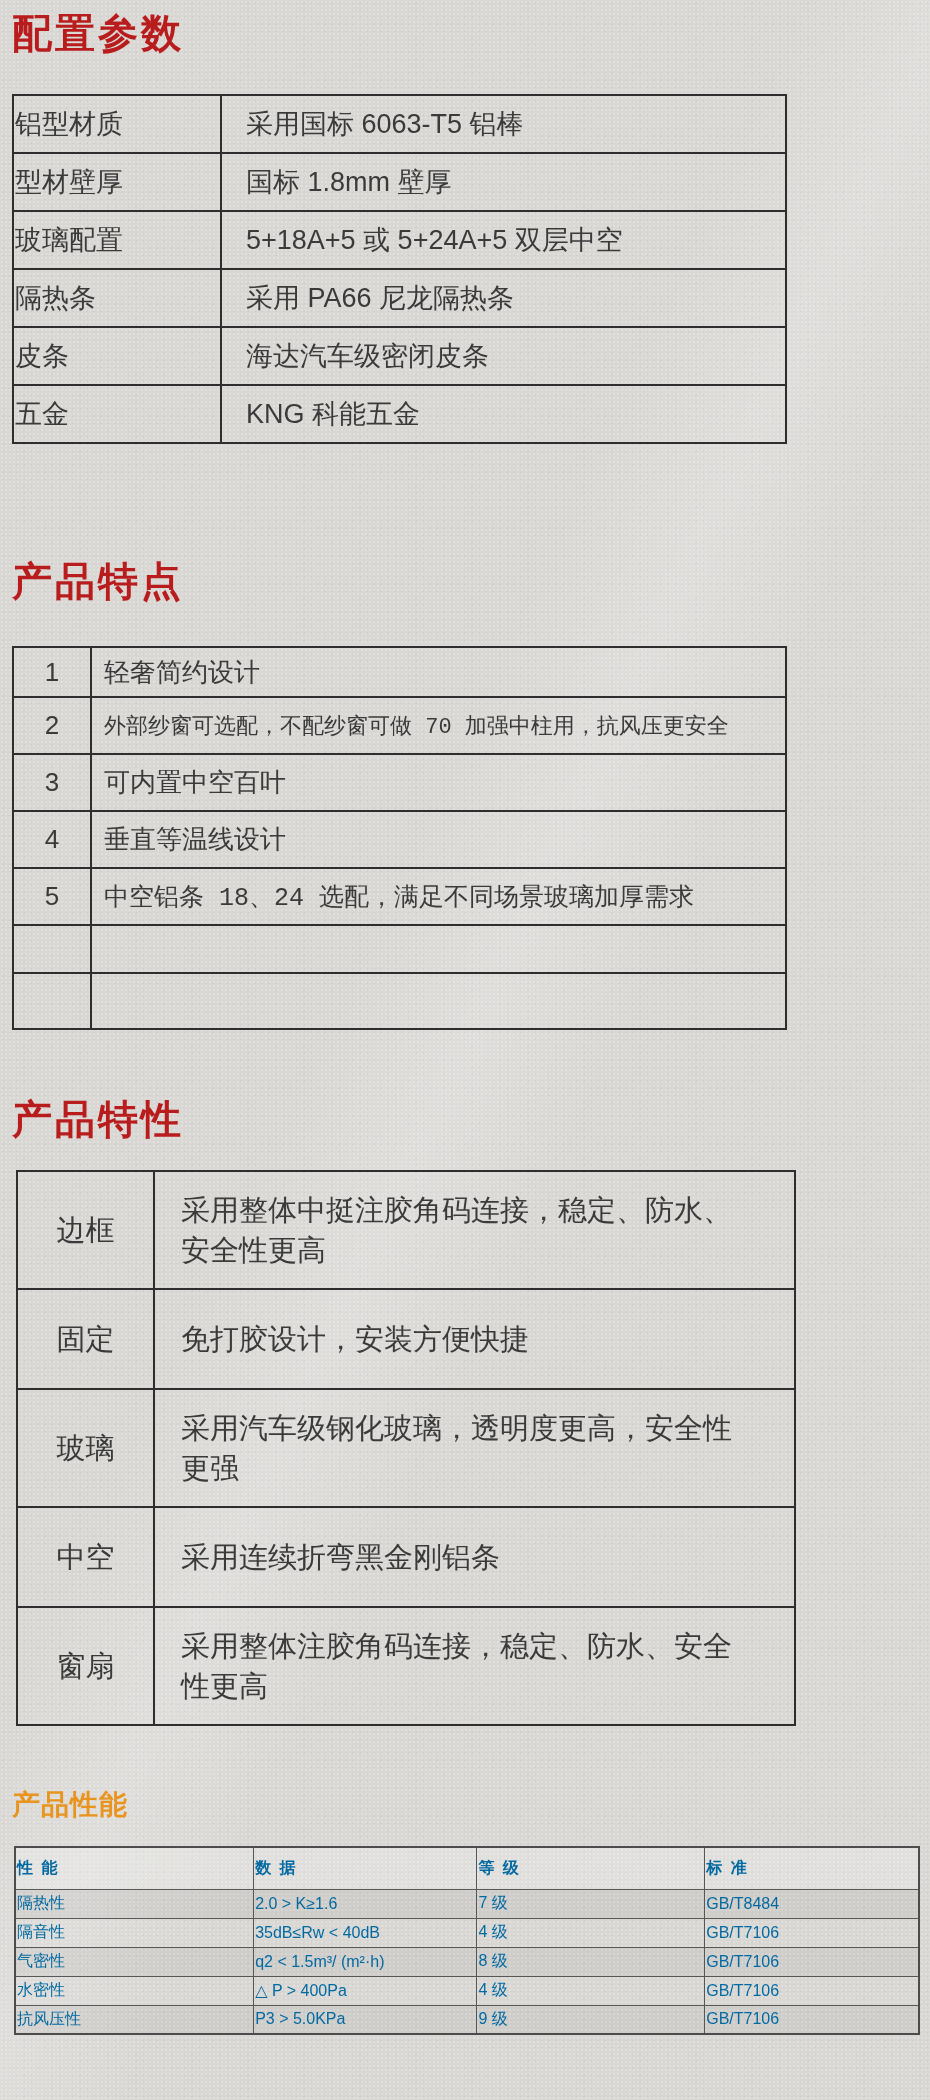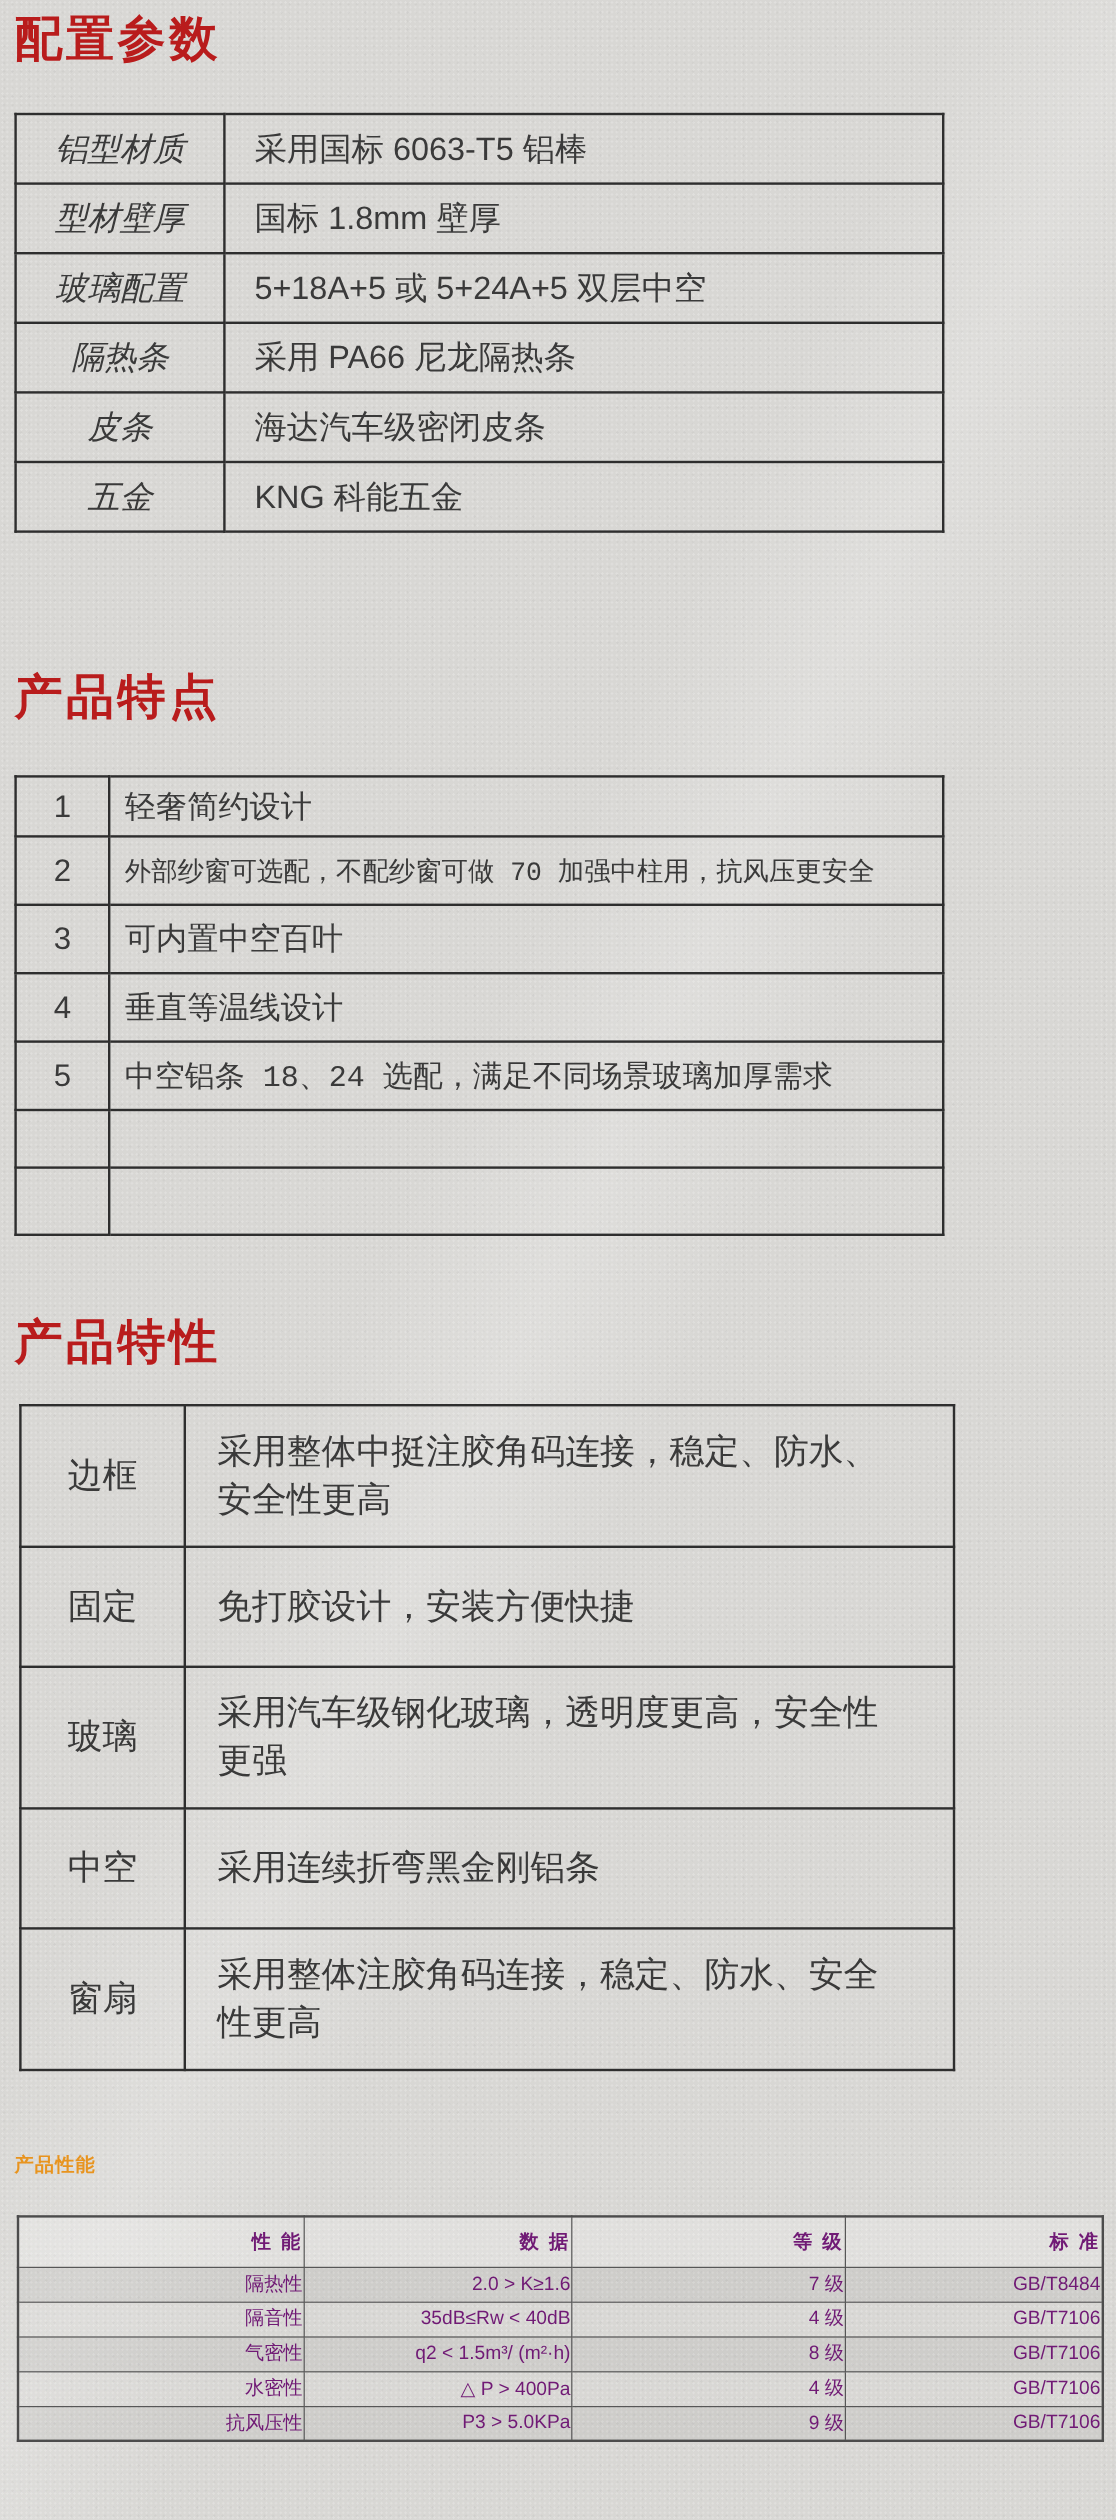--- a/index.html
+++ b/index.html
@@ -22,37 +22,37 @@
   h1.sec-title {
     margin:0;
     font-size:40px;
     line-height:50px;
     font-weight:800;
     letter-spacing:3px;
     color:#b91c1c;
   }
   h2.sec-title-small {
     margin:0;
-    font-size:16px;
+    font-size:28px;
     line-height:30px;
     font-weight:800;
     letter-spacing:1px;
     color:#e8941f;
   }
 
   table { border-collapse:collapse; table-layout:fixed; }
 
   
   .t-heavy, .t-heavy td { border:2px solid #2e2e2e; }
   .t-heavy td { overflow:hidden; }
 
   
   .t1 { width:775px; margin-top:36px; }
   .t1 td { height:58px; font-size:27px; }
-  .t1 .c1 { width:174px; text-align:center;font-style:italic; }
+  .t1 .c1 { width:208px; text-align:left; }
   .t1 .c2 { padding-left:24px; }
 
   
   .t2 { width:775px; margin-top:40px; }
   .t2 td { font-size:26px; }
   .t2 .c1 { width:78px; text-align:center; }
   .t2 .c2 { padding-left:12px;font-family:Liberation Mono, monospace; }
   .t2 tr.r1 td { height:50px; }
   .t2 tr.r2 td { height:57px; }
   .t2 tr.r2 .c2 { font-size:22px; }
@@ -64,21 +64,21 @@
   
   .t3 { width:780px; margin-left:4px; margin-top:26px; }
   .t3 td { font-size:29px; line-height:40px; }
   .t3 .c1 { width:137px; text-align:center; }
   .t3 .c2 { padding:18px 62px 18px 26px; }
   .t3 tr.tall td { height:116px; }
   .t3 tr.short td { height:100px; }
 
   
   .t4 { width:906px; margin-left:2px; margin-top:26px; border:2px solid #4c4c4c; }
-  .t4 td { border:1px solid #575757; text-align:right; font-size:16px; color:#701a75; }
+  .t4 td { border:1px solid #575757; text-align:left; font-size:16px; color:#0369a1; }
   .t4 tr.head td { height:42px; font-weight:bold; letter-spacing:2px; background:rgba(255,255,255,.22); }
   .t4 tr.data td { height:29px; }
   .t4 tr.shade td { background:rgba(0,0,0,.045); }
   .t4 .p1 { width:26.4%; }
   .t4 .p2 { width:24.7%; }
   .t4 .p3 { width:25.2%; }
   .t4 .p4 { width:23.7%; }
 
   .gap1 { height:112px; }
   .gap2 { height:64px; }

